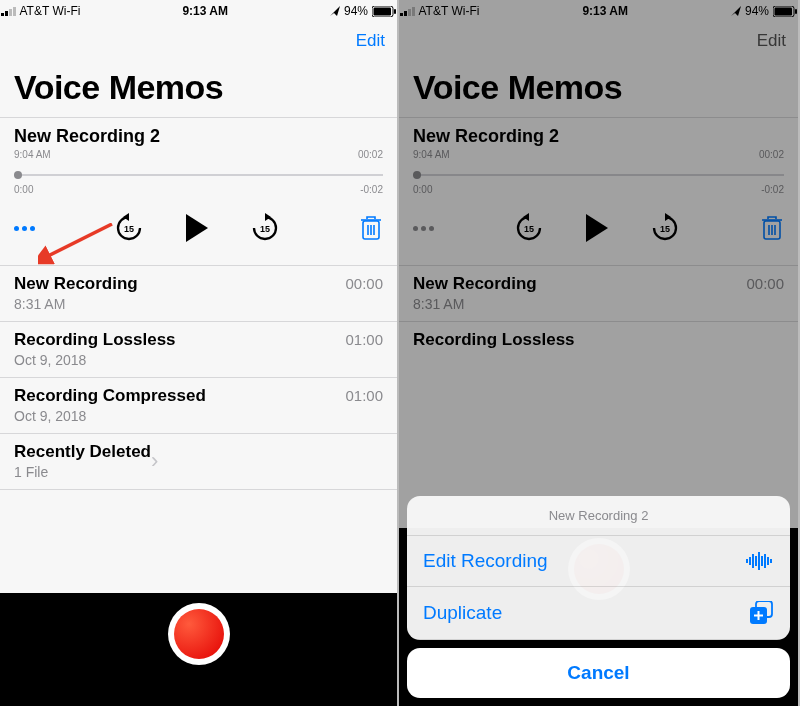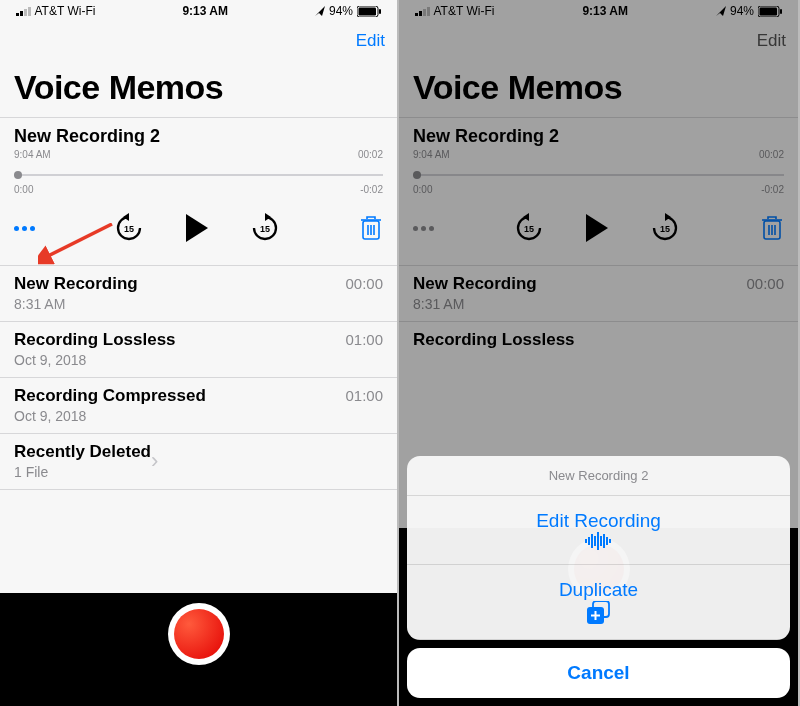--- a/index.html
+++ b/index.html
@@ -1,19 +1,19 @@
 <!DOCTYPE html>
 <html><head>
 <meta charset="utf-8">
 <style>
   * { box-sizing: border-box; margin: 0; padding: 0; font-family: -apple-system, "Helvetica Neue", Helvetica, Arial, sans-serif; }
   body { width: 800px; height: 706px; display: flex; background: #bbb; }
   .phone { width: 399px; height: 706px; background: #f7f7f7; position: relative; overflow: hidden; display:flex; flex-direction:column;}
   .phone.left { border-right: 2px solid #bbb; }
-  .status-bar { height: 22px; display: flex; align-items:center; justify-content:space-between; padding: 0 16px; font-size: 12px; color: #000; }
+  .status-bar { height: 22px; display: flex; align-items:center; justify-content:space-between; padding: 0 1px; font-size: 12px; color: #000; }
   .status-left, .status-right { display:flex; align-items:center; gap:4px;}
   .status-right svg { display:block; }
   .signal { display:flex; align-items:flex-end; gap:1.5px; height:10px;}
   .signal span { width:2.5px; background:#000; }
   .signal span.dim { background:#bbb; }
   .nav-bar { height: 38px; display:flex; justify-content:flex-end; align-items:center; padding:0 12px; }
   .edit-btn { color:#007aff; font-size:17px; }
   .title { font-size:34px; font-weight:800; letter-spacing:-0.5px; padding: 8px 14px 10px 14px; color:#000;}
   .sep { height:1px; background:#d7d7d9; }
   .row { padding: 8px 14px 9px; }
@@ -40,21 +40,21 @@
   .phone.right .more-dots span{ background:#8a8a8e; }
   .play-tri { width:0; height:0; border-left:22px solid #000; border-top:14px solid transparent; border-bottom:14px solid transparent;}
   .record-bar { background:#000; flex:1; display:flex; align-items:flex-start; justify-content:center; padding-top:10px;}
   .record-btn { width:62px; height:62px; border-radius:50%; background:#fff; display:flex; align-items:center; justify-content:center;}
   .record-btn .inner { width:50px; height:50px; border-radius:50%; background:radial-gradient(circle at 30% 30%, #ff5a3c, #e20000); }
   .arrow { position:absolute; left:38px; top:28px; pointer-events:none;}
   .overlay-dim { position:absolute; inset:0; background:rgba(0,0,0,0.35); }
   .action-sheet { position:absolute; left:8px; right:8px; bottom:8px; display:flex; flex-direction:column; gap:8px;}
   .sheet-group { background:rgba(248,248,248,0.96); border-radius:13px; overflow:hidden; }
   .sheet-title { text-align:center; font-size:13px; color:#8a8a8e; padding:12px 0;}
-  .sheet-item { display:flex; justify-content:space-between; align-items:center; padding:14px 16px; font-size:19px; color:#007aff;flex-direction:column; }
+  .sheet-item { display:flex; justify-content:space-between; align-items:center; padding:14px 16px; font-size:19px; color:#007aff; }
   .sheet-sep { height:1px; background:rgba(0,0,0,0.12); }
   .sheet-cancel { background:#fff; border-radius:13px; text-align:center; padding:14px 0; font-size:19px; font-weight:600; color:#007aff; }
   .highlight { box-shadow: inset 0 0 0 3px #ef5b46; }
   .phone.right .edit-btn { color:#555; }
 </style>
 </head>
 <body>
 
 <div class="phone left">
 

